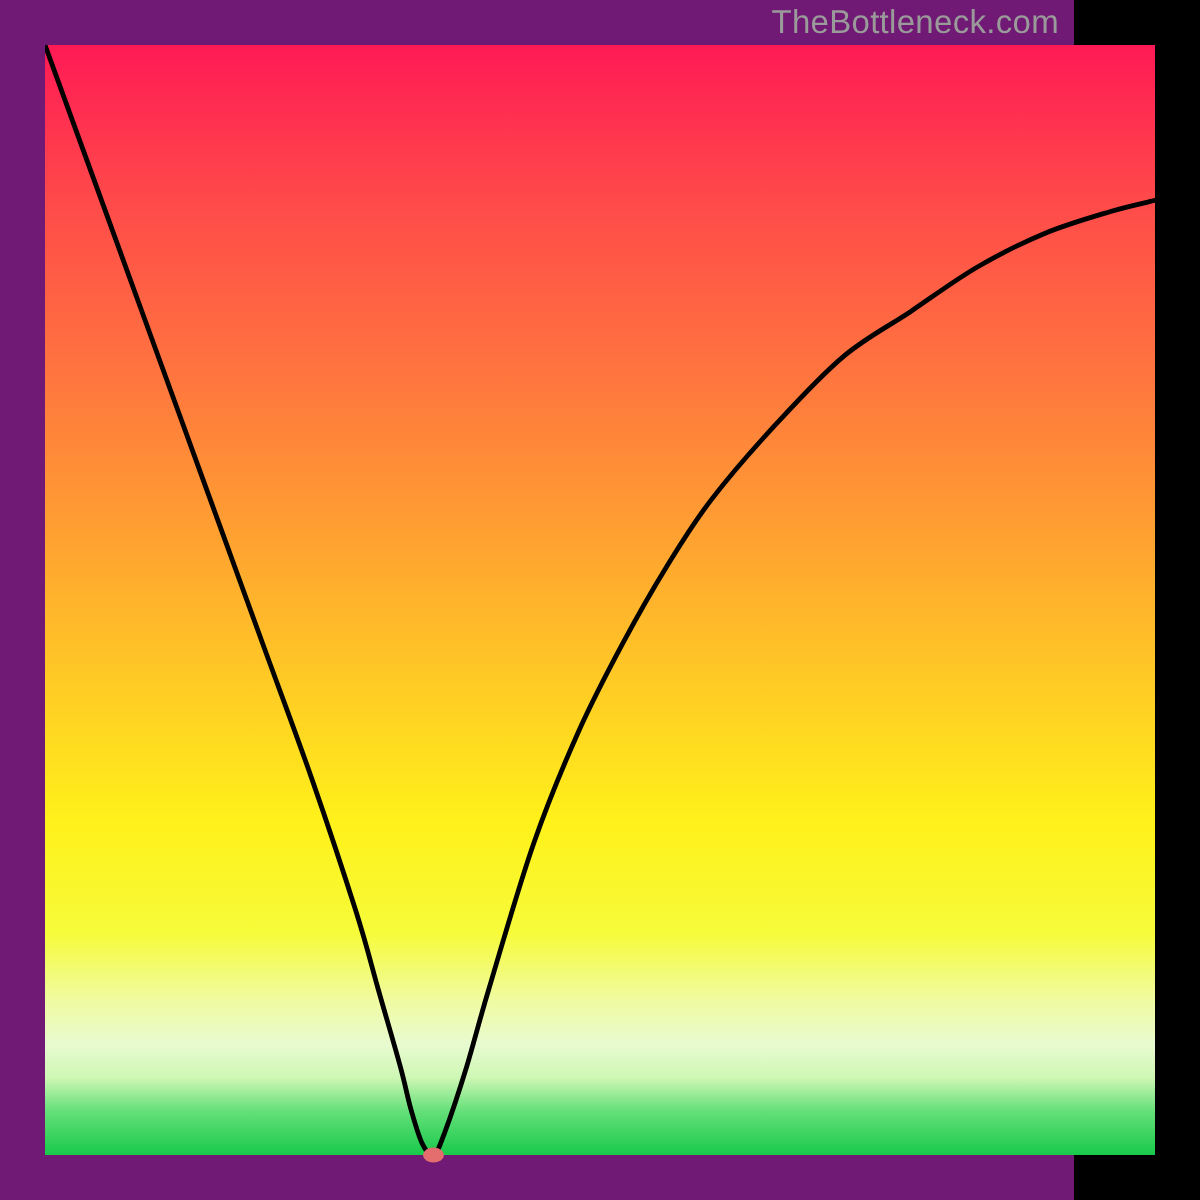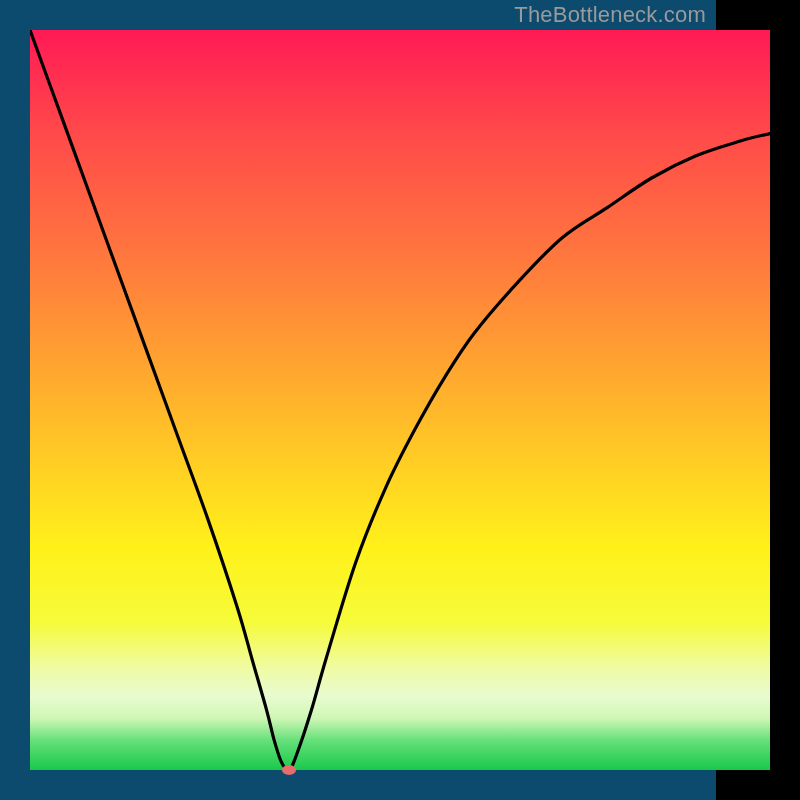--- a/index.html
+++ b/index.html
@@ -8,21 +8,21 @@
     width: 800px;
     height: 800px;
     overflow: hidden;
     background: #000;
     font-family: Arial, Helvetica, sans-serif;
   }
   .stage {
     position: relative;
     width: 716px;
     height: 800px;
-    background: #0c4a6e;
+    background: #701a75;
   }
   .plot {
     position: absolute;
     left: 30px;
     top: 30px;
     width: 740px;
     height: 740px;
     background: linear-gradient(
       to bottom,
       #ff1a55 0%,

